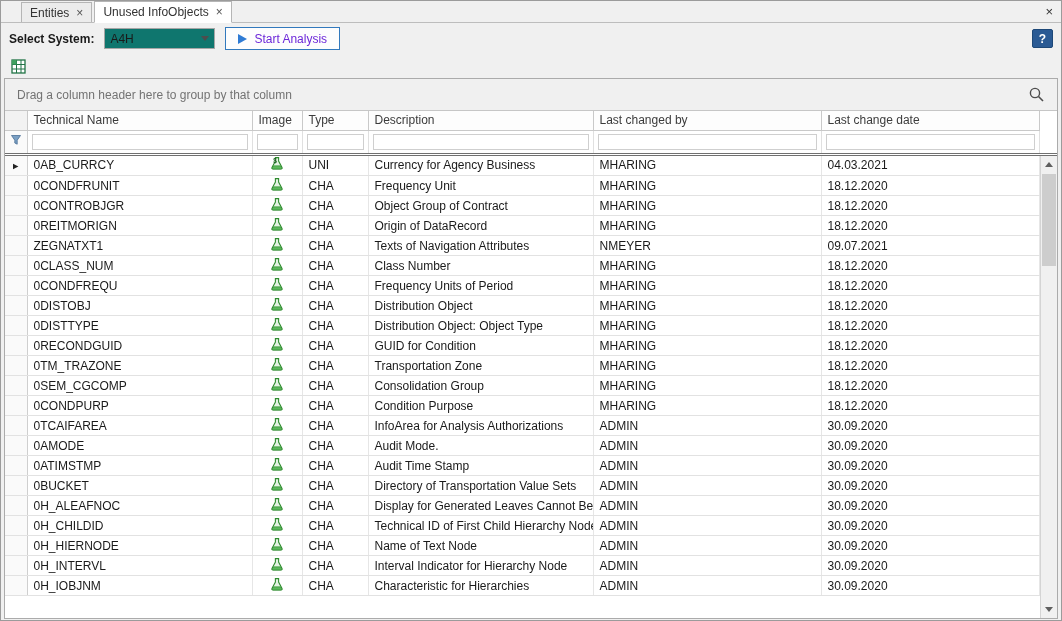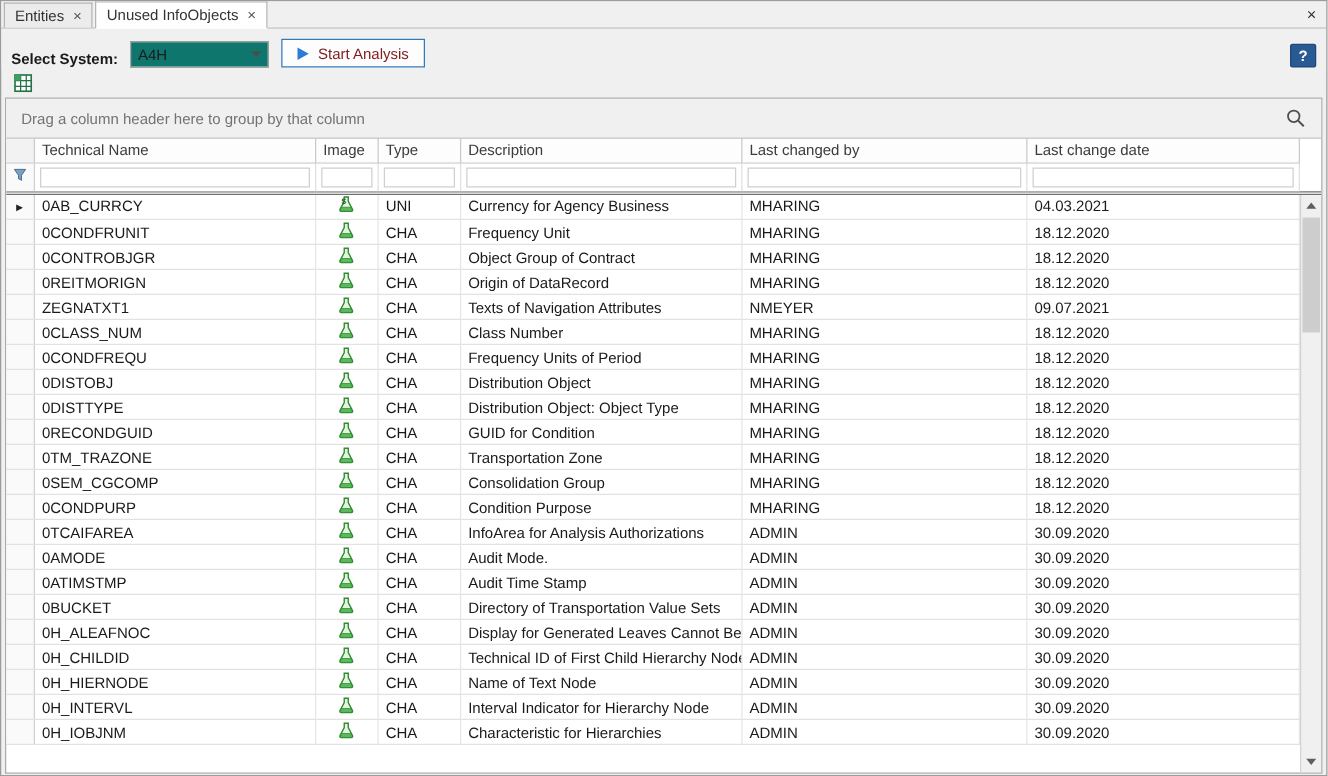--- a/index.html
+++ b/index.html
@@ -13,49 +13,49 @@
     position: relative;
   }
 
   
   .tabbar {
     height: 22px;
     display: flex;
     align-items: flex-end;
     background: #f0f0f0;
     border-bottom: 1px solid #bdbdbd;
-    padding-left: 2px;
+    padding-left: 20px;
   }
   .tab {
     display: flex; align-items: center; gap: 7px;
     height: 20px; padding: 0 8px;
     border: 1px solid #b5b5b5; border-bottom: none;
     background: #ececec; color: #333; cursor: default;
     margin-right: 2px;
   }
   .tab.active { background: #fff; height: 22px; margin-bottom: -1px; border-bottom: 1px solid #fff; }
   .tab-close { color: #555; font-size: 12px; line-height: 1; }
   .tabbar-close { margin-left: auto; align-self: center; padding: 0 8px; color: #333; font-size: 13px; }
 
   
   .toolbar {
-    height: 31px; display: flex; align-items: flex-end;
+    height: 31px; display: flex; align-items: center;
     padding: 0 8px; gap: 10px; background: #f0f0f0;
   }
   .toolbar-label { font-weight: bold; color: #1a1a1a; }
   .combobox {
     width: 111px; height: 21px; background: #0f766e;
     border: 1px solid #a6a6a6; display: flex; align-items: center;
     justify-content: space-between; padding: 0 5px; cursor: default;
   }
   .combo-arrow { width:0; height:0; border-left:4px solid transparent; border-right:4px solid transparent; border-top:5px solid #4d4d4d; }
   .btn-start {
     height: 23px; display: flex; align-items: center; gap: 7px;
     padding: 0 12px; background: #fdfdfd; border: 1px solid #3279bd;
-    color: #7f1d1d; cursor: default;
+    color: #6d28d9; cursor: default;
   }
   .play-icon { width:0; height:0; border-top:5px solid transparent; border-bottom:5px solid transparent; border-left:9px solid #2f7bd4; }
   .btn-help {
     margin-left: auto; width: 21px; height: 19px;
     background: #2a5a94; border: 1px solid #1d4878; border-radius: 2px;
     color: #fff; font-weight: bold; font-size: 12px;
     display: flex; align-items: center; justify-content: center; cursor: default;
   }
 
   

